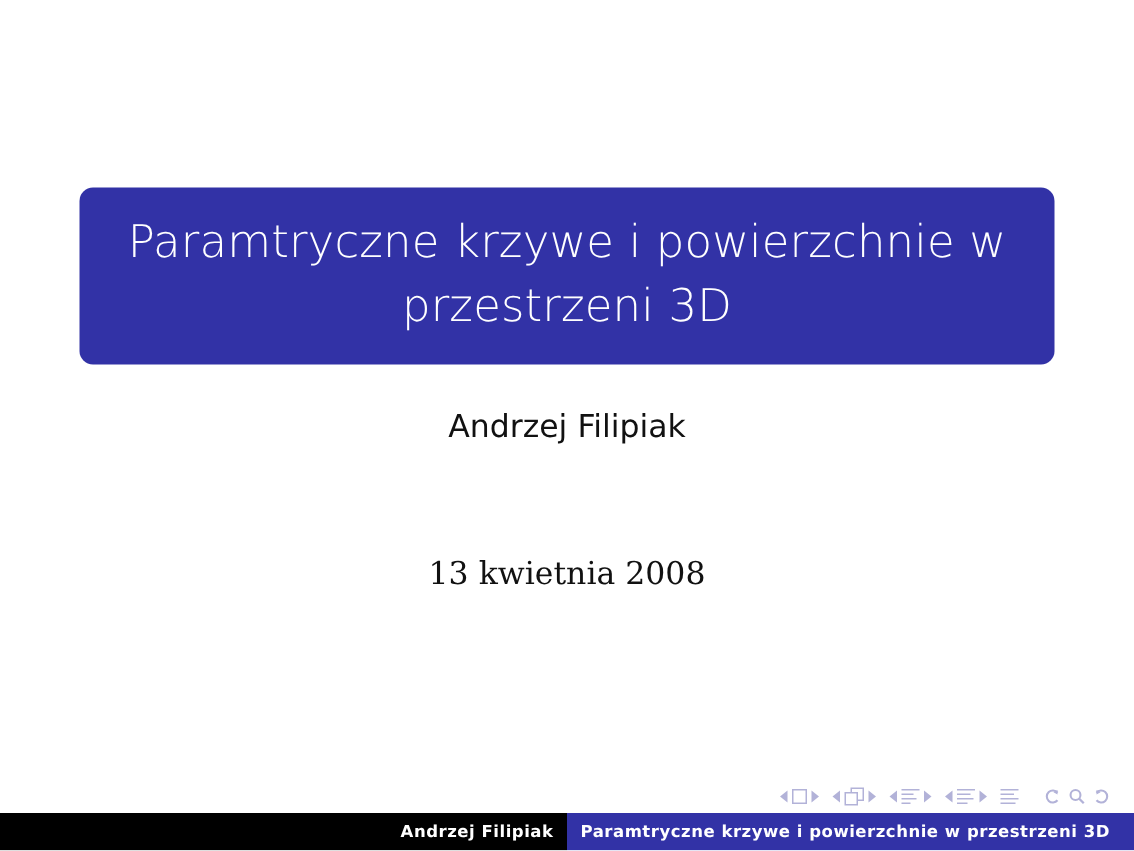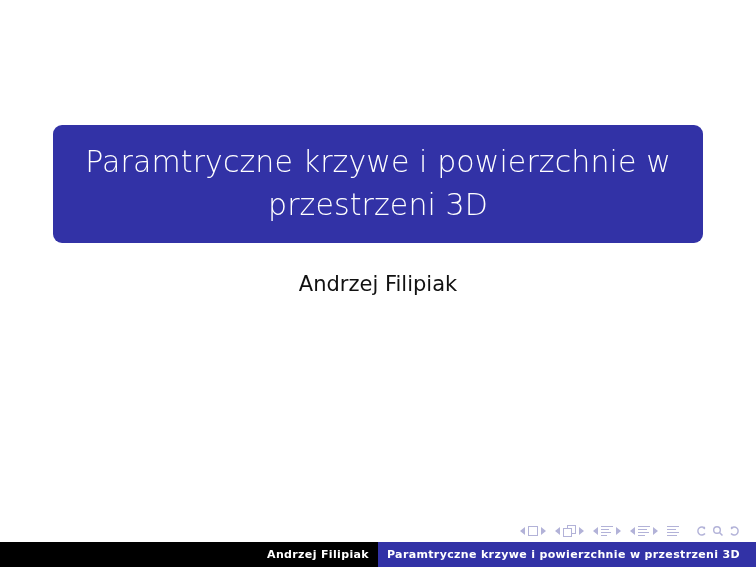--- a/index.html
+++ b/index.html
@@ -184,20 +184,21 @@
 <body>
 
 <div class="slide">
 
   <div class="title-box">
     <div class="title-text">Paramtryczne krzywe i powierzchnie w przestrzeni 3D</div>
   </div>
 
   <div class="author">Andrzej Filipiak</div>
 
+  <div class="date">13 kwietnia 2008</div>
 
   <div class="navsyms">
 
     <div class="navgroup">
       <span class="nav-arrow left"></span>
       <span class="ico-slide"></span>
       <span class="nav-arrow right"></span>
     </div>
 
     <div class="navgroup">

